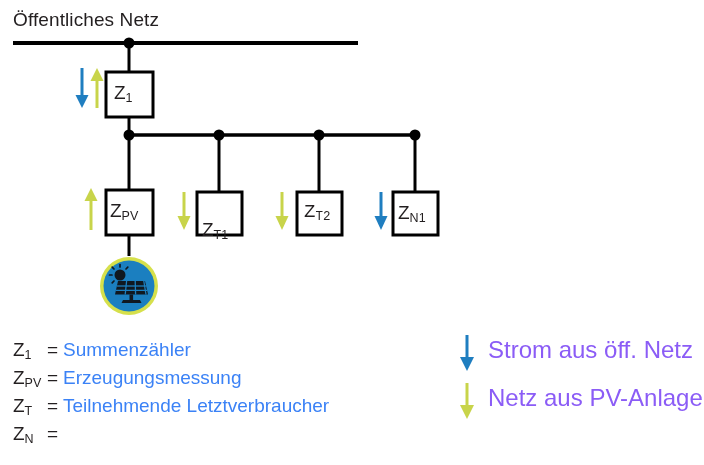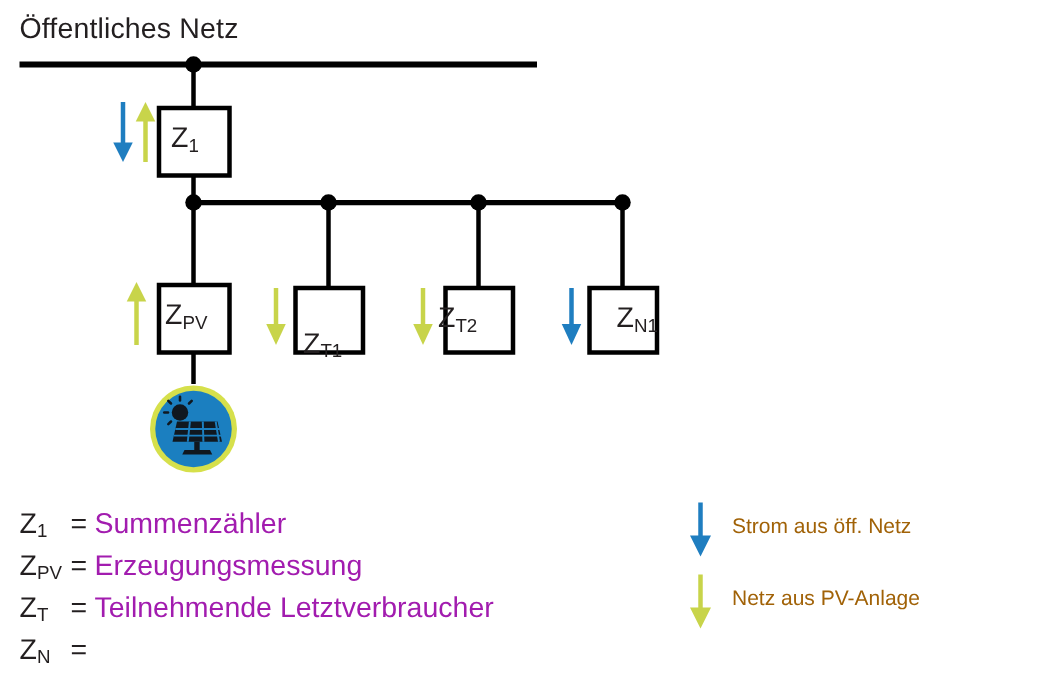--- a/index.html
+++ b/index.html
@@ -77,39 +77,39 @@
   .legend-eq {
     display: inline-block;
     width: 16px;
     font-size: 19px;
     line-height: 28px;
     color: #231f20;
   }
   .legend-txt {
     font-size: 19px;
     line-height: 28px;
-    color: #a21caf;
+    color: #3b82f6;
   }
   .legend-right {
     position: absolute;
     left: 455px;
     top: 331px;
   }
   .legend-right-row {
     position: relative;
     height: 48px;
   }
   .legend-right-txt {
     position: absolute;
     left: 33px;
     top: 7px;
-    font-size: 14px;
+    font-size: 24px;
     line-height: 24px;
     white-space: nowrap;
-    color: #a16207;
+    color: #8b5cf6;
   }
   .legend-arrow-slot {
     position: absolute;
     left: 0;
     top: 0;
     width: 24px;
     height: 46px;
   }
   svg { display: block; }
 </style>
@@ -205,23 +205,23 @@
       </g>
     </g>
   </svg>
 
   <div class="meter-label" style="left:114px; top:83px;">Z<sub>1</sub></div>
 
   <div class="meter-label" style="left:110px; top:201px;">Z<sub>PV</sub></div>
 
   <div class="meter-label" style="left:202px; top:220px;">Z<sub>T1</sub></div>
 
-  <div class="meter-label" style="left:292px; top:203px;">Z<sub>T2</sub></div>
-
-  <div class="meter-label" style="left:398px; top:203px;margin-left:13px;">Z<sub>N1</sub></div>
+  <div class="meter-label" style="left:304px; top:203px;font-family:Liberation Mono, monospace;">Z<sub>T2</sub></div>
+
+  <div class="meter-label" style="left:398px; top:203px;">Z<sub>N1</sub></div>
 
   <div class="legend-left">
 
     <div class="legend-row">
       <span class="legend-sym">Z<sub>1</sub></span>
       <span class="legend-eq">=</span>
       <span class="legend-txt">Summenzähler</span>
     </div>
 
     <div class="legend-row">

